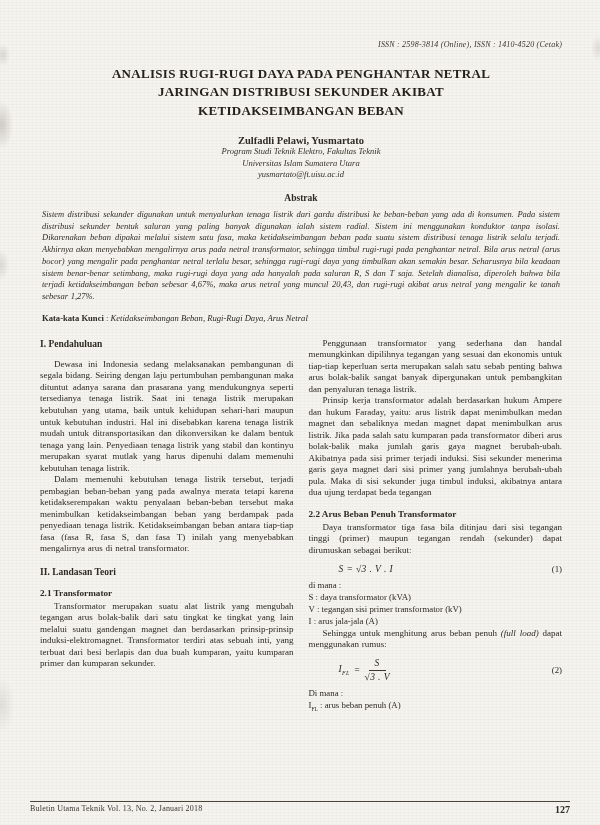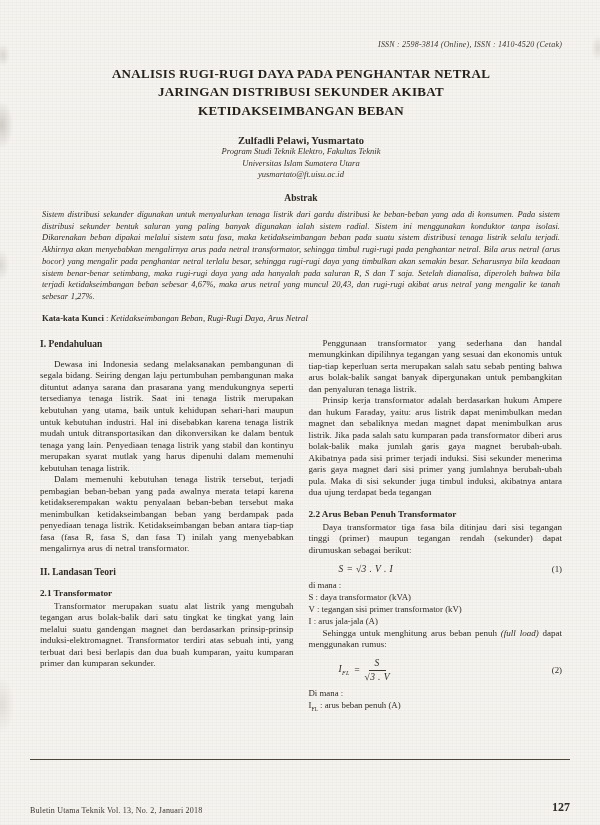--- a/index.html
+++ b/index.html
@@ -128,26 +128,26 @@
   sub { font-size: 0.62em; }
   .where { margin: 2px 0 0; font-size: 8.8px; }
   .where-label, .where-item { line-height: 1.35; }
   .footer {
     position: absolute;
     left: 30px; right: 30px; bottom: 10px;
   }
   .footer-rule { border-top: 1.4px solid #4a443b; }
   .footer-row {
     display: flex;
-    align-items: flex-end;
+    align-items: flex-start;
     margin-top: 2px;
     font-size: 8px;
   }
   .footer-left { color: #3a352e; letter-spacing: 0.2px; }
-  .footer-page { margin-left: auto; font-size: 12px; font-weight: bold; margin-top: 38px; }
+  .footer-page { margin-left: auto; font-size: 10px; font-weight: bold; }
 </style>
 </head>
 <body>
 
 <div class="page">
 
   <div class="issn">ISSN : 2598-3814 (Online),  ISSN : 1410-4520 (Cetak)</div>
 
   <div class="title">
     <span class="title-line">ANALISIS RUGI-RUGI DAYA PADA PENGHANTAR NETRAL</span>

